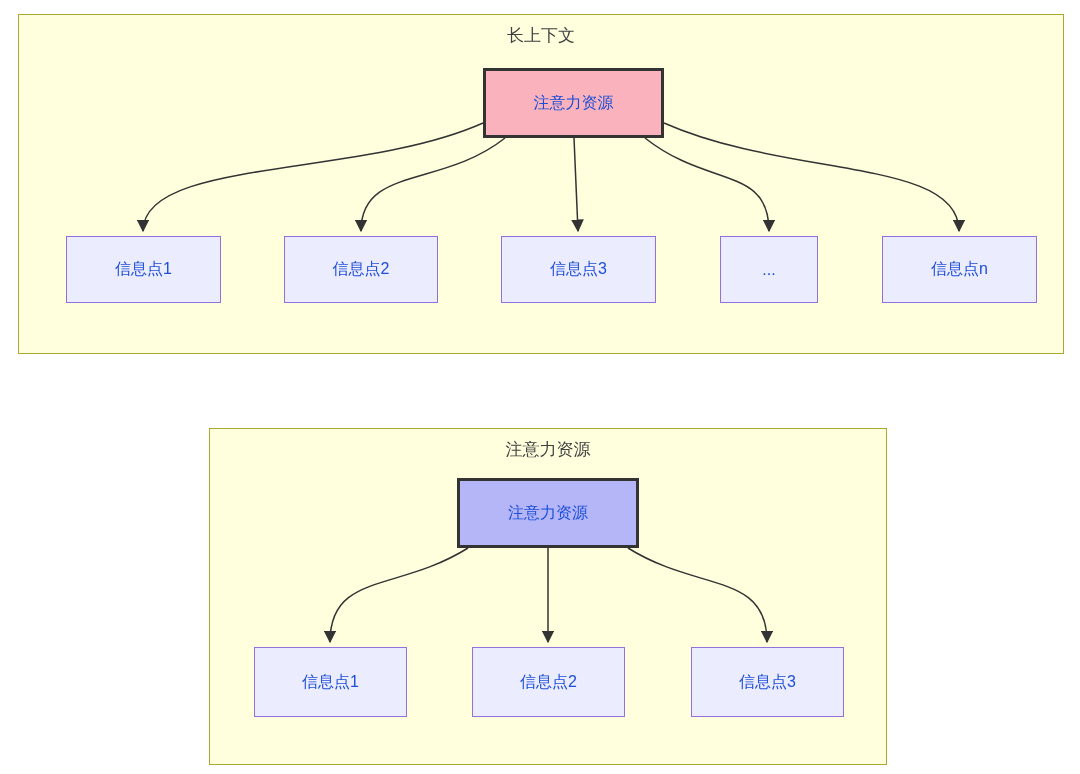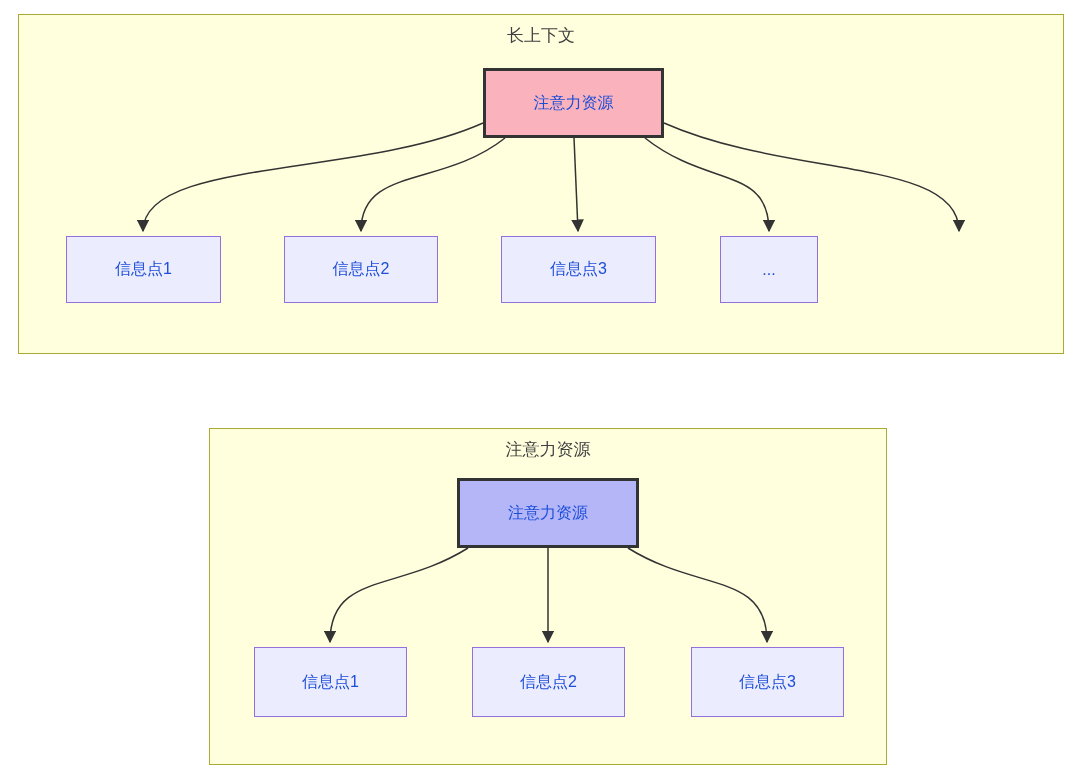--- a/index.html
+++ b/index.html
@@ -82,20 +82,21 @@
 
   <div class="section" id="section-short">
     <div class="section-title">注意力资源</div>
   </div>
 
   <div class="node attention" id="att-long">注意力资源</div>
   <div class="node" id="l-n1">信息点1</div>
   <div class="node" id="l-n2">信息点2</div>
   <div class="node" id="l-n3">信息点3</div>
   <div class="node" id="l-dots">...</div>
+  <div class="node" id="l-nn">信息点n</div>
 
   <div class="node attention" id="att-short">注意力资源</div>
   <div class="node" id="s-n1">信息点1</div>
   <div class="node" id="s-n2">信息点2</div>
   <div class="node" id="s-n3">信息点3</div>
 
   <svg class="edges" viewBox="0 0 1080 774" xmlns="http://www.w3.org/2000/svg">
     <defs>
       <marker id="arrowhead" viewBox="0 0 10 10" refX="9" refY="5" markerWidth="8.5" markerHeight="8.5" orient="auto">
         <path d="M0,0 L10,5 L0,10 z" fill="#333333"></path>

